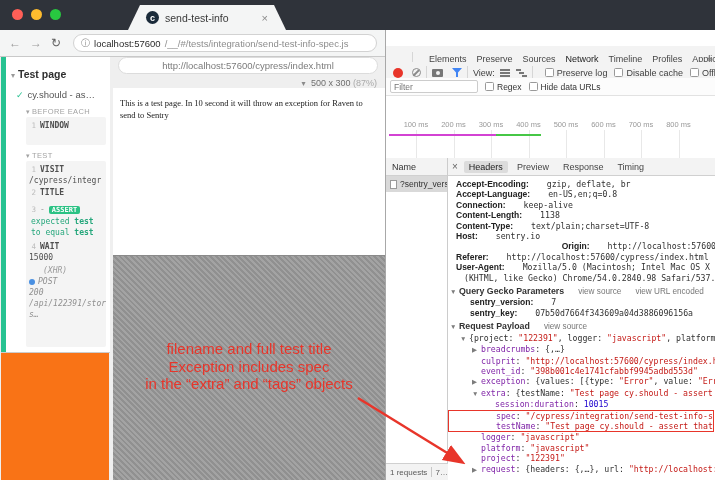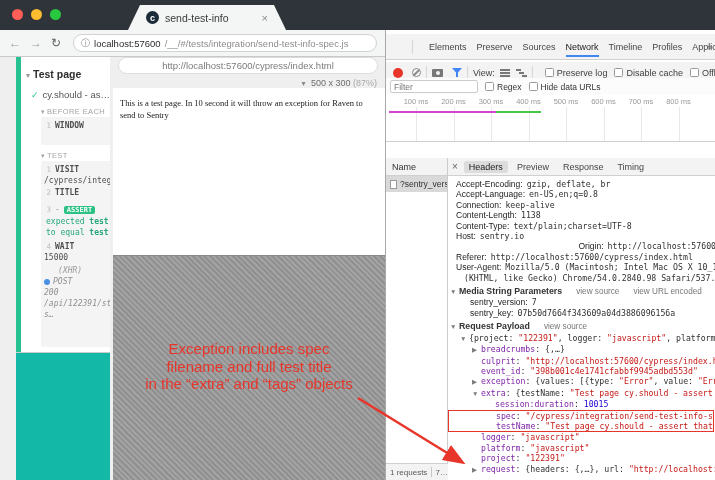--- a/index.html
+++ b/index.html
@@ -23,21 +23,21 @@
     display:flex;align-items:center}
   .navic{color:#9a9a9a;font-size:12px;margin-left:9px}
   .navic.reload{color:#5f5f5f}
   .urlfield{margin-left:12px;width:304px;height:18px;background:#fff;border:1px solid #d2d2d2;border-radius:9px;
     display:flex;align-items:center;padding:0 7px;gap:4px;overflow:hidden;white-space:nowrap}
   .info-ic{color:#8a8a8a;font-size:9px}
   .url-host{color:#2b2b2b;font-size:9.5px}
   .url-path{color:#8d8d8d;font-size:9.5px}
 
   
-  .reporter{position:absolute;left:16px;top:57px;width:108px;height:423px;background:#14b8a6}
+  .reporter{position:absolute;left:1px;top:57px;width:108px;height:423px;background:#f97316}
   .rpanel{position:absolute;left:0;top:0;width:110px;height:296px;background:#fff;border-right:1px solid #ddd;border-bottom:1px solid #ccc;overflow:hidden}
   .greenbar{position:absolute;left:0;top:0;width:5px;height:296px;background:#27c291}
   .rp-header{position:absolute;left:10px;top:11px;font-size:10.5px;font-weight:bold;color:#2e2e2e}
   .rp-header .chev{color:#9a9a9a;font-weight:normal;font-size:8px;margin-right:3px}
   .rp-test{position:absolute;left:15px;top:32px;font-size:9.5px;color:#555;white-space:nowrap}
   .rp-test .check{color:#27c291;margin-right:4px;font-size:9px}
   .hook-label{position:absolute;font-size:7.5px;color:#a3a3a3;letter-spacing:.4px}
   .hook-label .chev{font-size:7px;margin-right:2px}
   .cmdblock{position:absolute;left:25px;width:80px;background:#f4f4f4;border-radius:2px;padding:4px 3px;
     font-family:"DejaVu Sans Mono",monospace;font-size:8px;color:#4a4a4a;overflow:hidden}
@@ -62,21 +62,21 @@
   .sizeinfo .scale{color:#a9a9a9}
   .aut-frame{position:absolute;left:3px;top:31px;width:272px;height:167px;background:#fff}
   .aut-text{padding:9px 7px;font-family:"Liberation Serif",serif;font-size:8.5px;line-height:12px;color:#1a1a1a;width:262px}
   .hatch{position:absolute;left:3px;top:198px;width:272px;height:225px;
     background:repeating-linear-gradient(45deg,#a3a3a3 0,#a3a3a3 2px,#909090 2px,#909090 4px);border-top:1px solid #8a8a8a}
   .annot{position:absolute;left:0;top:84px;width:100%;text-align:center;color:#e8352a;font-size:15px;line-height:17.5px;white-space:nowrap}
 
   
   .devtools{position:absolute;left:385px;top:30px;width:330px;height:450px;background:#fff;border-left:1px solid #a8a8a8}
   .dt-row{position:absolute;left:0;width:330px;display:flex;align-items:center;background:#f3f3f3;border-bottom:1px solid #d0d0d0}
-  .dt-tabs{top:4px;height:26px;gap:6px;padding-left:4px}
+  .dt-tabs{top:16px;height:26px;gap:6px;padding-left:4px}
   .dtab{font-size:9px;color:#454545;margin:0 5px;padding:6px 0 5px;white-space:nowrap}
   .dtab.active{color:#222;box-shadow:inset 0 -2px 0 #4285f4}
   .overflow-chev{position:absolute;right:4px;color:#666;font-size:9px}
   .vdiv{width:1px;height:14px;background:#d6d6d6;margin:0 5px;flex:0 0 auto}
   .dt-bar2{top:32px;height:22px;padding-left:7px;font-size:9px;color:#3f3f3f}
   .rec{width:10px;height:10px;border-radius:50%;background:#e8352a;flex:0 0 auto}
   .clr{width:9px;height:9px;border:1.5px solid #8a8a8a;border-radius:50%;margin-left:9px;position:relative;flex:0 0 auto}
   .clr::after{content:"";position:absolute;left:-1px;top:2.6px;width:8px;height:1.5px;background:#8a8a8a;transform:rotate(-45deg)}
   .cam{width:11px;height:8px;background:#777;border-radius:1px;position:relative;flex:0 0 auto}
   .cam::after{content:"";position:absolute;left:3.5px;top:2px;width:4px;height:4px;border-radius:50%;background:#f3f3f3}
@@ -89,42 +89,42 @@
   .ic-wf i:nth-child(1){left:0;top:0;width:5px}
   .ic-wf i:nth-child(2){left:3px;top:3px;width:5px}
   .ic-wf i:nth-child(3){left:6px;top:6px;width:5px}
   .cb{width:9px;height:9px;border:1px solid #999;border-radius:1.5px;background:#fff;margin:0 3px 0 7px;flex:0 0 auto}
   .cblabel{white-space:nowrap}
   .dt-bar3{top:48px;height:18px;background:#fcfcfc;border-bottom:1px solid #e2e2e2;padding-left:4px}
   .filter-input{width:88px;height:13px;border:1px solid #ccc;border-radius:2px;font-size:8.5px;padding:0 3px;color:#333;font-family:"Liberation Sans",sans-serif}
   .dt-pills{top:66px;height:15px;background:#f3f3f3;padding-left:4px;font-size:8.5px}
   .pill{color:#454545;margin-right:9px;white-space:nowrap}
   .pill.active{background:#c9c9c9;border-radius:7px;padding:0 6px;color:#222}
-  .dt-timeline{position:absolute;left:0;top:65px;width:330px;height:47px;background:#fff;border-bottom:1px solid #d0d0d0;overflow:hidden}
+  .dt-timeline{position:absolute;left:0;top:88px;width:330px;height:47px;background:#fff;border-bottom:1px solid #d0d0d0;overflow:hidden}
   .tick{position:absolute;top:2px;font-size:7.5px;color:#999;width:30px;text-align:center}
   .gridline{position:absolute;top:12px;bottom:0;width:1px;background:#e8e8e8}
   .tl-bar{position:absolute;height:2px;top:16px}
   .dt-body{position:absolute;left:0;top:128px;width:330px;height:322px}
   .namecol{position:absolute;left:0;top:0;width:62px;height:322px;border-right:1px solid #ccc;background:#fff}
   .nc-header{height:18px;background:#f3f3f3;border-bottom:1px solid #d0d0d0;font-size:9px;color:#333;display:flex;align-items:center;padding-left:6px}
   .nc-row{height:16px;background:#d9d9d9;font-size:8.5px;color:#333;display:flex;align-items:center;padding-left:4px;gap:3px;overflow:hidden;white-space:nowrap}
   .docic{width:7px;height:9px;background:#fff;border:1px solid #9a9a9a;flex:0 0 auto}
   .nc-status{position:absolute;left:0;bottom:0;width:62px;height:17px;background:#f3f3f3;border-top:1px solid #d0d0d0;
     font-size:8px;color:#5a5a5a;display:flex;align-items:center;padding-left:4px;gap:4px;overflow:hidden;white-space:nowrap}
   .st-div{width:1px;height:10px;background:#c6c6c6}
   .detail{position:absolute;left:62px;top:0;width:268px;height:322px;overflow:hidden}
   .d-tabs{height:18px;background:#f3f3f3;border-bottom:1px solid #d0d0d0;display:flex;align-items:center;gap:4px;padding-left:4px;font-size:9px;color:#454545}
   .d-close{color:#666;font-size:10px;margin-right:2px}
   .d-tab{padding:1px 5px;white-space:nowrap}
   .d-tab.active{background:#dcdcdc;border-radius:2px;color:#222}
   .d-content{padding-top:3px;font-family:"DejaVu Sans Mono",monospace;font-size:8.2px;line-height:10.4px;color:#303030}
   .dline{white-space:nowrap;overflow:hidden}
   .dline.sec{margin-top:3px}
   .arr{display:inline-block;width:9px;color:#7c7c7c;font-size:6.5px;font-family:"Liberation Sans",sans-serif}
-  .hn{font-weight:normal;color:#222;font-family:"Liberation Sans",sans-serif;font-size:8.5px;margin-right:4px}
+  .hn{font-weight:bold;color:#222;font-family:"Liberation Sans",sans-serif;font-size:8.5px;margin-right:18px}
   .hv{color:#303030}
   .sec-t{font-weight:bold;color:#333;font-family:"Liberation Sans",sans-serif;font-size:8.8px}
   .lk{color:#777;font-family:"Liberation Sans",sans-serif;font-size:8.2px;margin-left:14px}
   .k{color:#8126a8}
   .s{color:#c41a16}
   .n{color:#1c00cf}
   .p{color:#303030}
   .box-top{border:1px solid #e8352a;border-bottom:none;margin-right:2px}
   .box-bot{border:1px solid #e8352a;border-top:none;margin-right:2px}
 
@@ -218,22 +218,22 @@
     <div class="sizeinfo">
       <span class="chev">▾</span>
       <span>500 x 300</span>
       <span class="scale">(87%)</span>
     </div>
     <div class="aut-frame">
       <div class="aut-text">This is a test page. In 10 second it will throw an exception for Raven to send to Sentry</div>
     </div>
     <div class="hatch">
       <div class="annot">
+        <div>filename and full test title</div>
         <div>Exception includes spec</div>
-        <div>filename and full test title</div>
         <div>in the “extra” and “tags” objects</div>
       </div>
     </div>
   </div>
 
   <div class="devtools">
     <div class="dt-row dt-tabs">
       <svg width="13" height="12">
           <rect x="0.5" y="1.5" width="9" height="8" fill="none" stroke="#6e6e6e"></rect>
           <path d="M5.5 4.5 L12 8 L9 8.8 L10 12 L8.2 12 L7.2 8.8 Z" fill="#6e6e6e"></path>
@@ -323,21 +323,21 @@
             <div class="dline" style="padding-left: 8px;"><span class="hn">Accept-Encoding:</span><span class="hv">gzip, deflate, br</span></div>
             <div class="dline" style="padding-left: 8px;"><span class="hn">Accept-Language:</span><span class="hv">en-US,en;q=0.8</span></div>
             <div class="dline" style="padding-left: 8px;"><span class="hn">Connection:</span><span class="hv">keep-alive</span></div>
             <div class="dline" style="padding-left: 8px;"><span class="hn">Content-Length:</span><span class="hv">1138</span></div>
             <div class="dline" style="padding-left: 8px;"><span class="hn">Content-Type:</span><span class="hv">text/plain;charset=UTF-8</span></div>
             <div class="dline" style="padding-left: 8px;"><span class="hn">Host:</span><span class="hv">sentry.io</span></div>
             <div class="dline" style="padding-left: 8px; text-align: right;"><span class="hn">Origin:</span><span class="hv">http://localhost:57600</span></div>
             <div class="dline" style="padding-left: 8px;"><span class="hn">Referer:</span><span class="hv">http://localhost:57600/cypress/index.html</span></div>
             <div class="dline" style="padding-left: 8px;"><span class="hn">User-Agent:</span><span class="hv">Mozilla/5.0 (Macintosh; Intel Mac OS X 10_11_6) Ap</span></div>
             <div class="dline" style="padding-left: 16px;"><span class="hv">(KHTML, like Gecko) Chrome/54.0.2840.98 Safari/537.36</span></div>
-            <div class="dline sec" style="padding-left: 2px;"><span class="arr">▼</span><span class="sec-t">Media String Parameters</span><span class="lk">view source</span><span class="lk">view URL encoded</span></div>
+            <div class="dline sec" style="padding-left: 2px;"><span class="arr">▼</span><span class="sec-t">Query Gecko Parameters</span><span class="lk">view source</span><span class="lk">view URL encoded</span></div>
             <div class="dline" style="padding-left: 22px;"><span class="hn">sentry_version:</span><span class="hv">7</span></div>
             <div class="dline" style="padding-left: 22px;"><span class="hn">sentry_key:</span><span class="hv">07b50d7664f343609a04d3886096156a</span></div>
             <div class="dline sec" style="padding-left: 2px;"><span class="arr">▼</span><span class="sec-t">Request Payload</span><span class="lk">view source</span></div>
             <div class="dline" style="padding-left: 12px;"><span class="arr">▼</span><span class="p">{project: </span><span class="s">"122391"</span><span class="p">, logger: </span><span class="s">"javascript"</span><span class="p">, platform: </span></div>
             <div class="dline" style="padding-left: 24px;"><span class="arr">▶</span><span class="k">breadcrumbs</span><span class="p">: {,…}</span></div>
             <div class="dline" style="padding-left: 24px;"><span class="arr"></span><span class="k">culprit</span><span class="p">: </span><span class="s">"http://localhost:57600/cypress/index.html"</span></div>
             <div class="dline" style="padding-left: 24px;"><span class="arr"></span><span class="k">event_id</span><span class="p">: </span><span class="s">"398b001c4e1741cfabbf9945adbd553d"</span></div>
             <div class="dline" style="padding-left: 24px;"><span class="arr">▶</span><span class="k">exception</span><span class="p">: {values: [{type: </span><span class="s">"Error"</span><span class="p">, value: </span><span class="s">"Error on purp</span></div>
             <div class="dline" style="padding-left: 24px;"><span class="arr">▼</span><span class="k">extra</span><span class="p">: {testName: </span><span class="s">"Test page cy.should - assert that &lt;titl</span></div>
             <div class="dline" style="padding-left: 38px;"><span class="arr"></span><span class="k">session:duration</span><span class="p">: </span><span class="n">10015</span></div>

